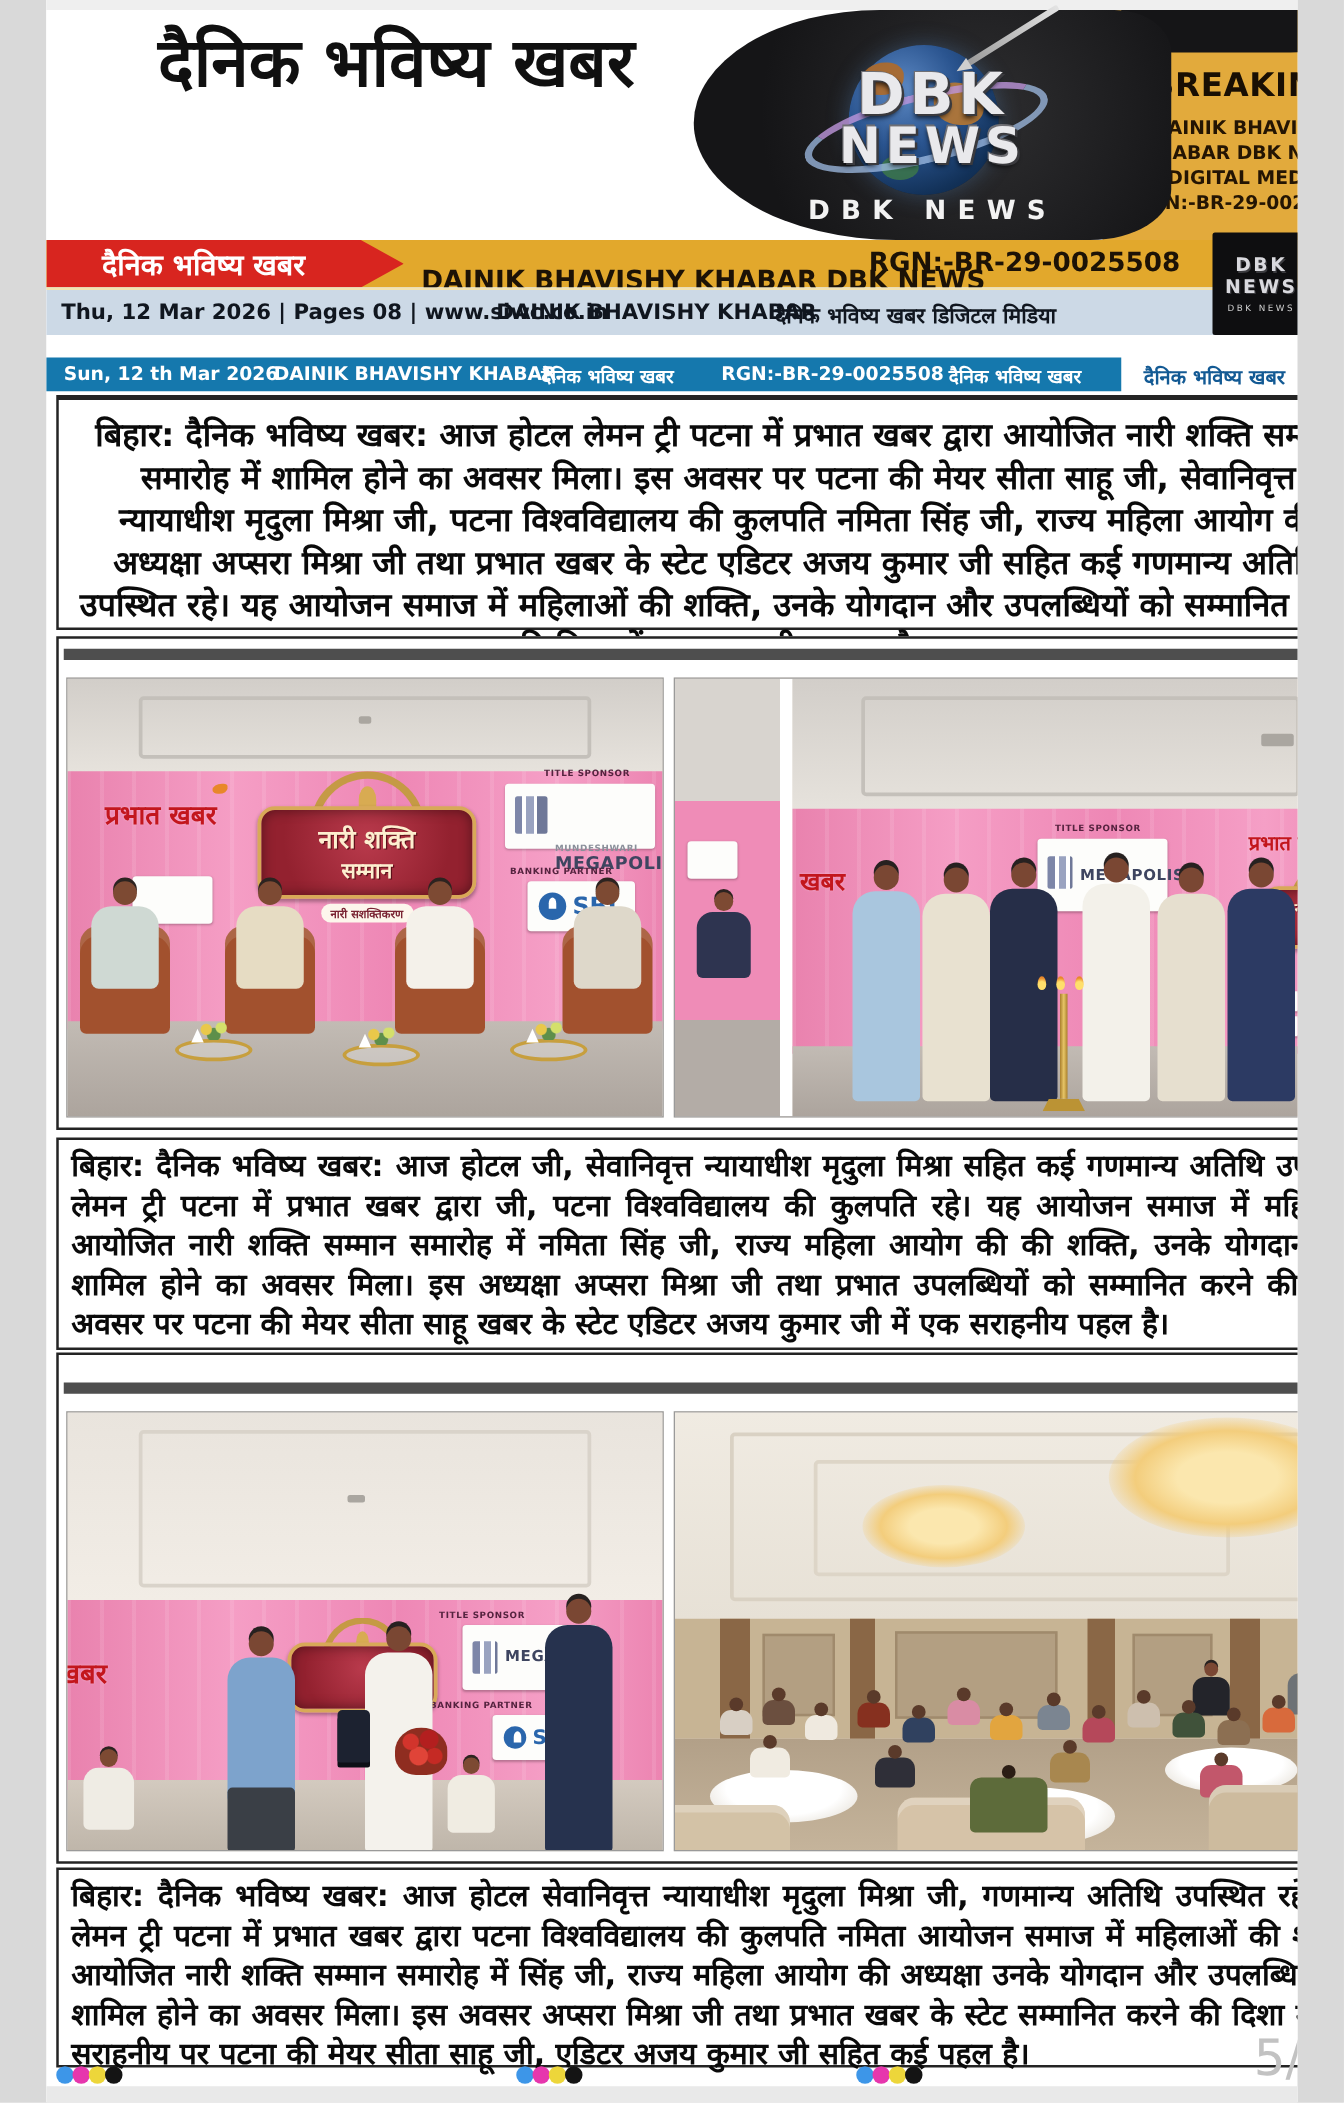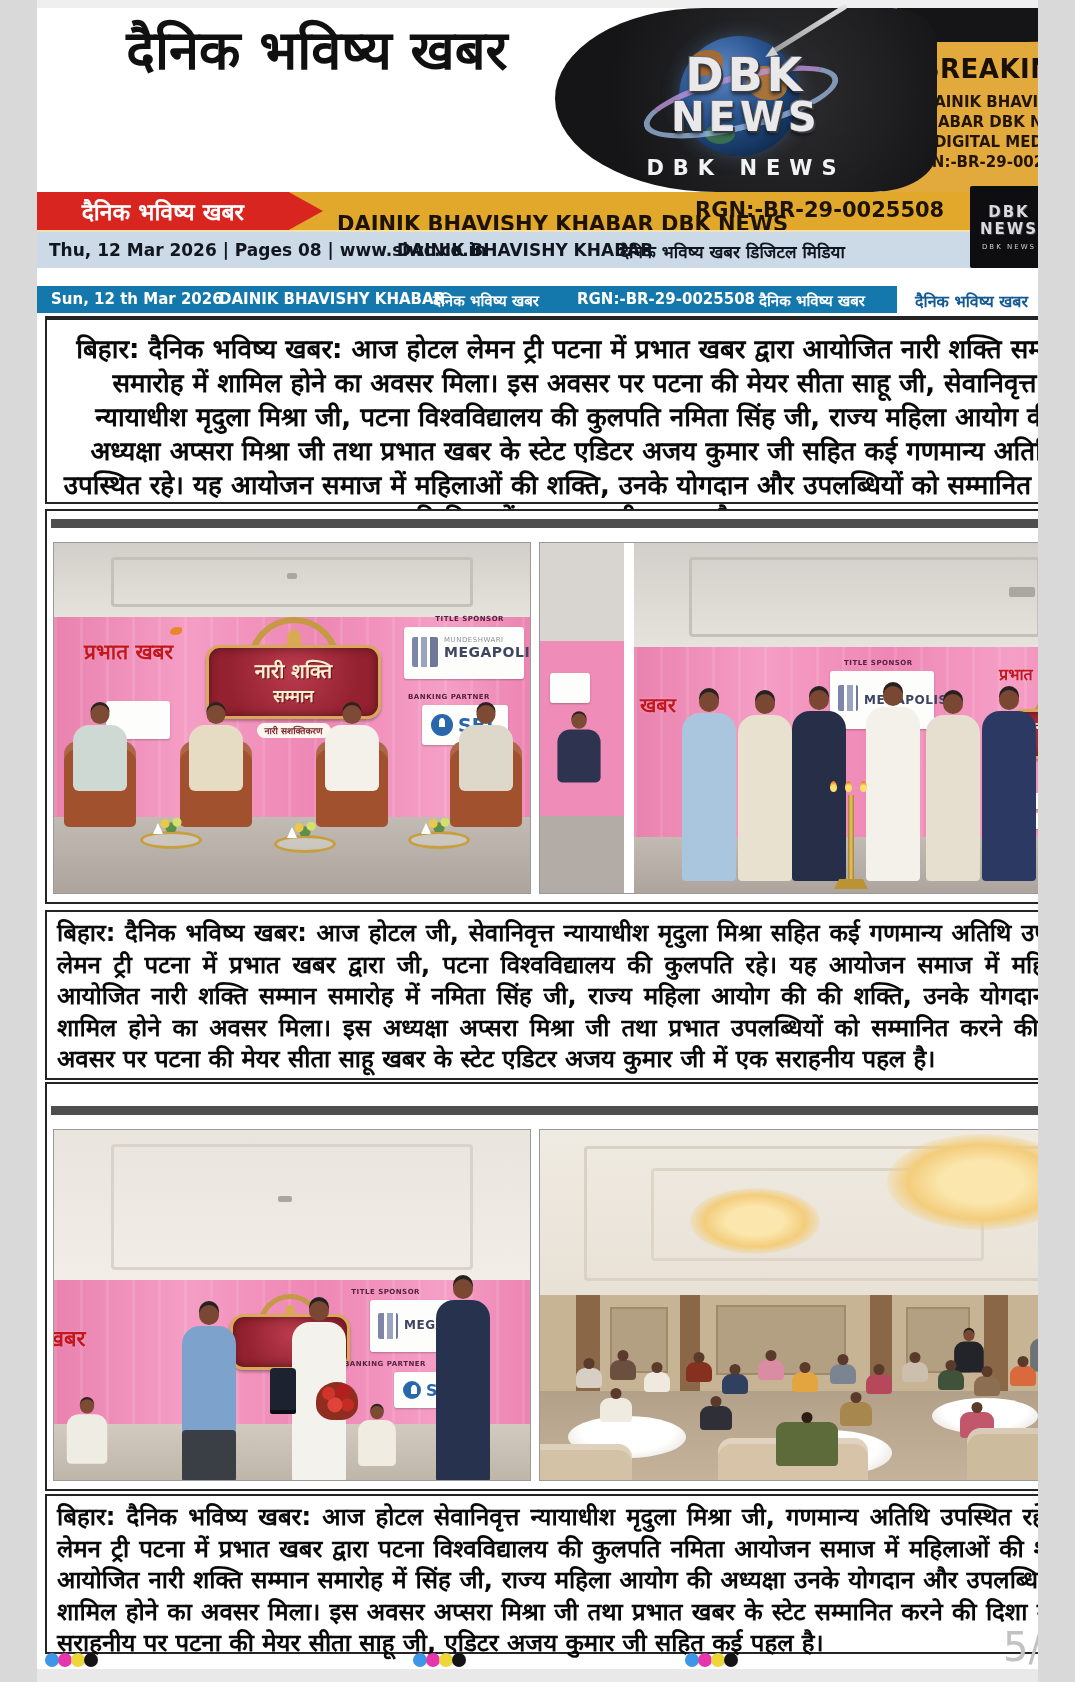--- a/index.html
+++ b/index.html
@@ -93,21 +93,21 @@
   .laurel{position:absolute;left:50%;transform:translateX(-50%);top:0;width:92px;height:46px;border:6px solid #c59a45;border-bottom:none;border-radius:92px 92px 0 0;}
   .laurel i{position:absolute;left:50%;transform:translateX(-50%);top:6px;width:14px;height:22px;background:#d8ab52;border-radius:50% 50% 20% 20%;}
   .plaque{position:absolute;left:0;right:0;display:flex;flex-direction:column;align-items:center;justify-content:center;
     background:radial-gradient(circle at 50% 35%,#b93a4c 0%,#93212f 70%);border:3px solid #d8a958;border-radius:14px;
     box-shadow:inset 0 0 10px rgba(0,0,0,.45),0 2px 3px rgba(0,0,0,.3);color:#fbeednd;}
   .plaque span{color:#fdeecf;font-weight:700;text-shadow:1px 1px 0 #5e0f1a;}
   .tagline{position:absolute;left:50%;transform:translateX(-50%);background:#fdf6ec;color:#7a2433;font-weight:700;
     border-radius:8px;padding:1px 8px;white-space:nowrap;}
   .bldg{position:absolute;left:8px;top:10px;width:26px;height:30px;
     background:linear-gradient(90deg,#7d86a8 0 6px,#fff 6px 9px,#9aa3c0 9px 15px,#fff 15px 18px,#6f7898 18px 24px);border-radius:2px;}
-  .mund{display:block;font-size:7px;color:#8a8f9a;font-weight:400;letter-spacing:.5px;}
+  .mund{display:block;font-size:7px;color:#8a8f9a;font-weight:700;letter-spacing:.5px;margin-top:39px;}
   .mega-t{display:block;font-size:14px;font-weight:800;color:#3e4560;letter-spacing:.5px;}
   .sbi-i{position:absolute;left:9px;top:50%;transform:translateY(-50%);width:22px;height:22px;border-radius:50%;background:#2a66ac;}
   .sbi-i:before{content:"";position:absolute;left:8px;top:4px;width:6px;height:9px;background:#fff;border-radius:50% 50% 0 0;}
   .sbi-t{position:absolute;left:36px;top:50%;transform:translateY(-50%);font-size:19px;font-weight:800;color:#2a66ac;}
   .chair{position:absolute;width:72px;height:86px;background:#a2512e;border-radius:14px 14px 5px 5px;box-shadow:inset 0 8px 0 rgba(255,255,255,.12);}
   .sit{position:absolute;width:54px;height:66px;background:var(--s,#e8e0cc);border-radius:16px 16px 6px 6px;}
   .sit:before{content:"";position:absolute;left:50%;transform:translateX(-50%);top:-20px;width:19px;height:19px;border-radius:50%;background:#7d4a33;box-shadow:0 -3px 0 #2c2320;}
   .gtbl{position:absolute;width:62px;height:18px;border:3px solid #c79f3e;border-radius:50%;background:rgba(255,255,255,.25);}
   .gtbl:before{content:"";position:absolute;left:50%;transform:translateX(-50%);top:-16px;width:30px;height:14px;
     background:radial-gradient(circle at 30% 40%,#e9c84a 0 4px,transparent 5px),radial-gradient(circle at 70% 30%,#d4e06b 0 4px,transparent 5px),radial-gradient(circle at 50% 70%,#5e8f4a 0 5px,transparent 6px);}

